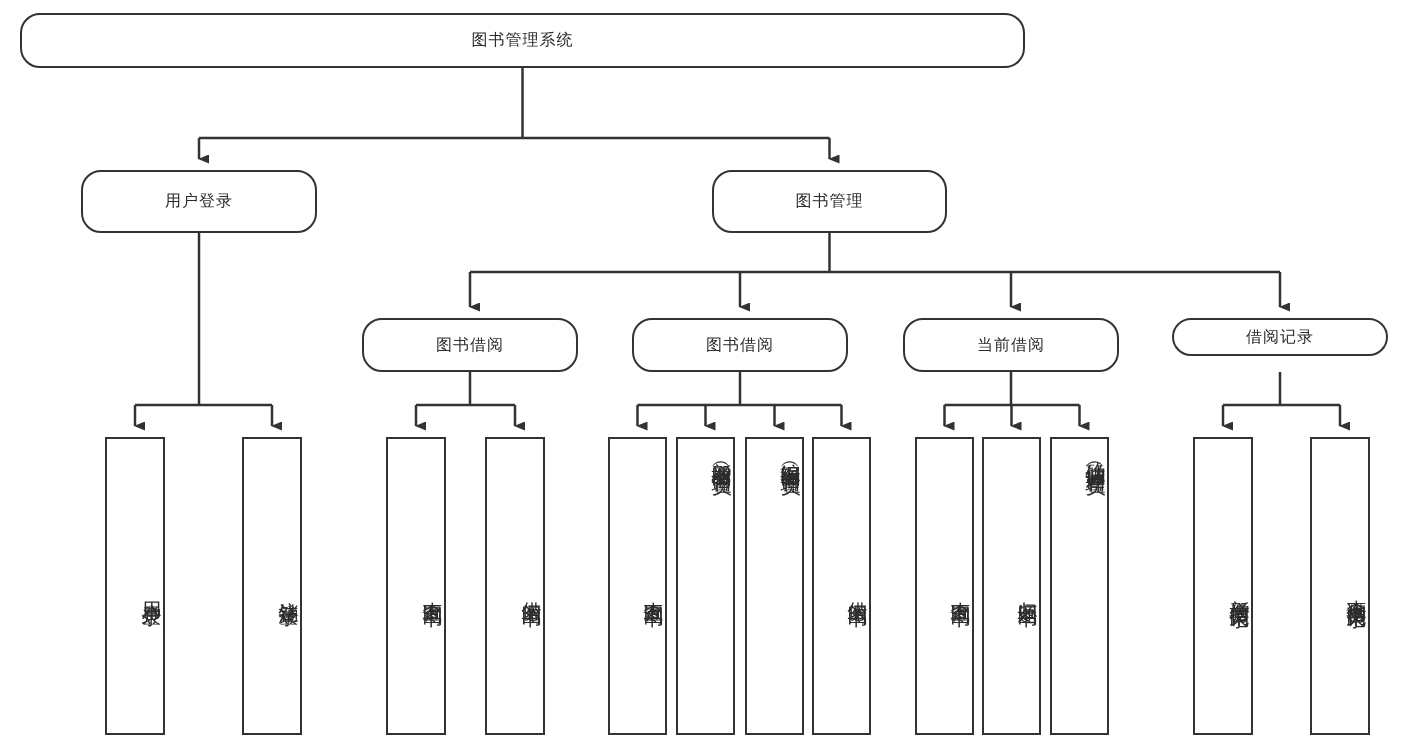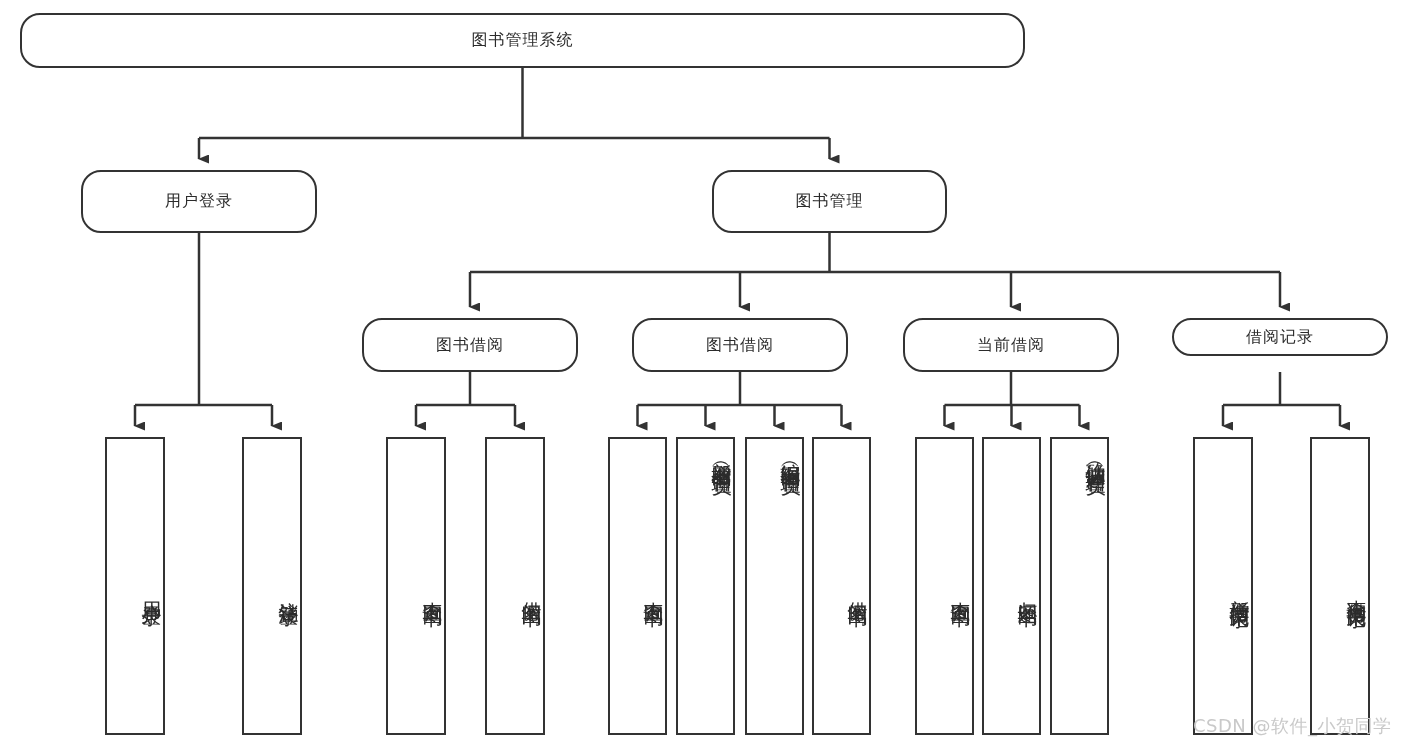--- a/index.html
+++ b/index.html
@@ -174,14 +174,13 @@
         <span class="node-label">确认归还（管理员）</span>
       </div>
       <div class="node vertical" style="left: 1193px; top: 437px; width: 60px; height: 298px;">
         <span class="node-label">新增借阅记录</span>
       </div>
       <div class="node vertical" style="left: 1310px; top: 437px; width: 60px; height: 298px;">
         <span class="node-label">查询借阅记录</span>
       </div>
     </div>
 
-  <div id="watermark">CSDN @软件_小贺同学</div>
 </div>
 
 </body></html>

